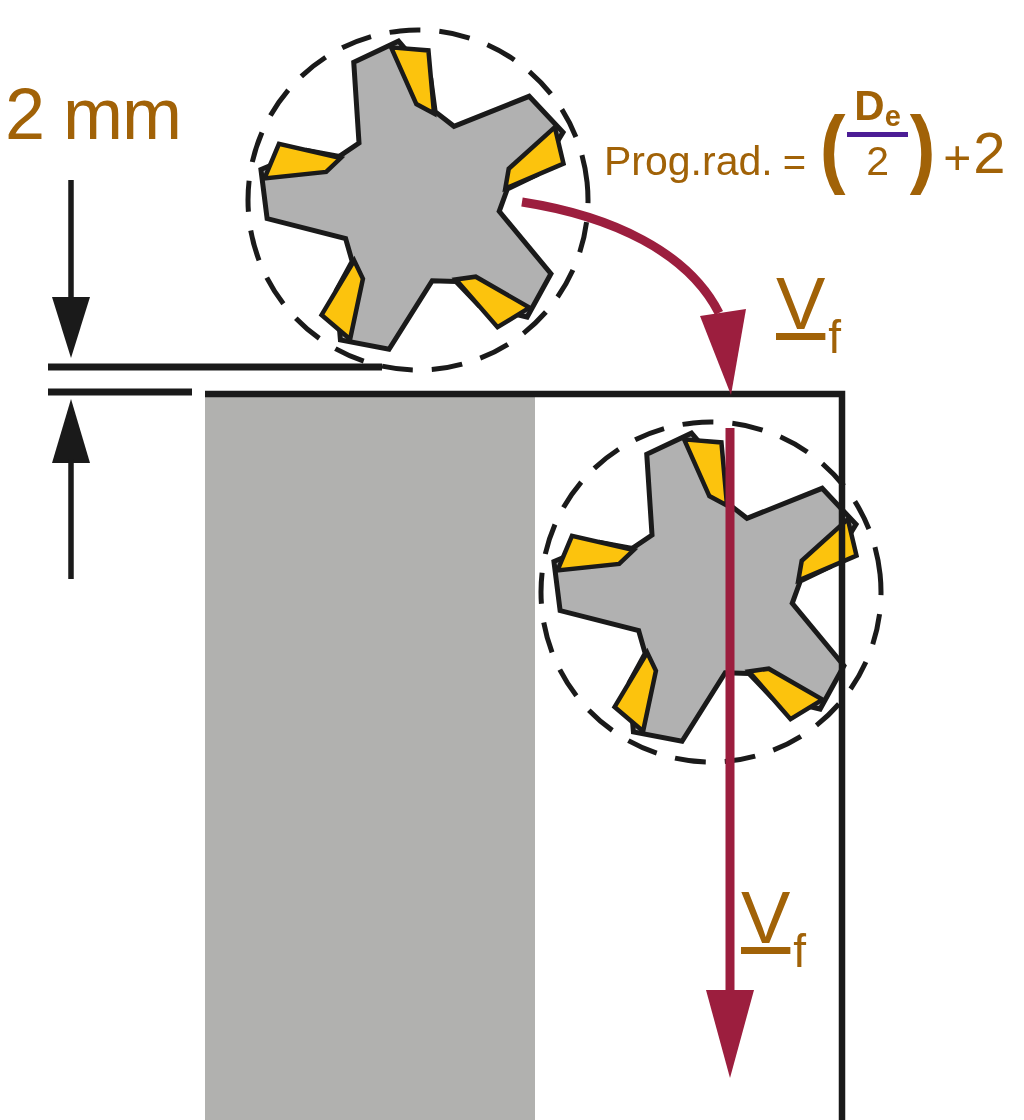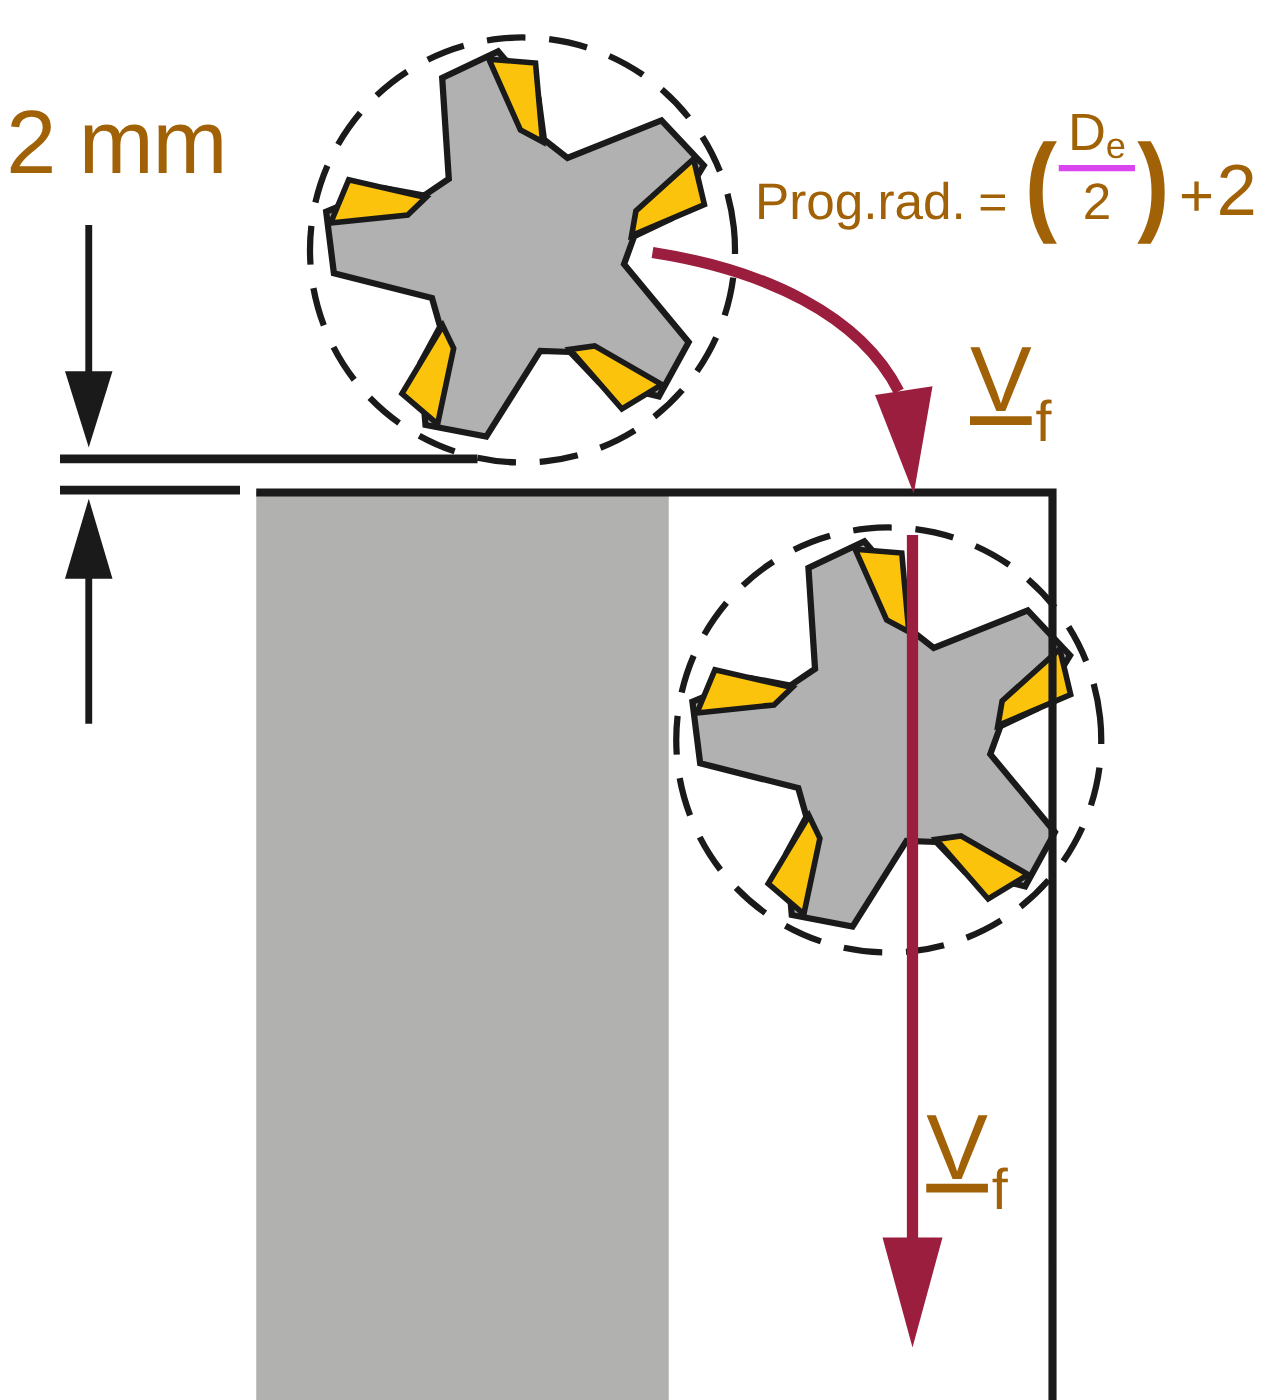--- a/index.html
+++ b/index.html
@@ -28,21 +28,21 @@
   }
   .formula {
     position:absolute; left:604px; top:44px; height:112px;
     display:flex; align-items:flex-end; font-size:41px; line-height:1;
   }
   .formula .eq     { margin:0 12px 0 10px; font-size:40px; }
   .paren           { font-size:88px; font-weight:bold; line-height:0.78;
                      transform:scaleX(0.88); }
   .frac            { display:flex; flex-direction:column; align-items:center; }
   .frac .num       { line-height:1; padding:0 7px 5px;
-                     border-bottom:5px solid #d946ef; font-size:42px; }
+                     border-bottom:5px solid #4c1d95; font-size:42px;font-weight:bold; }
   .num-sub         { font-size:29px; position:relative; top:6px; }
   .frac .den       { line-height:1; padding-top:4px; font-size:41px; }
   .plus            { font-size:48px; margin-left:6px; }
   .addend          { font-size:58px; margin-left:2px; }
 
   .vf { position:absolute; font-size:74px; line-height:1;text-decoration:underline; }
   .vf .fsub { font-size:46px; position:relative; top:24px; left:3px; }
   .vf1 { left:776px; top:241px; }
   .vf2 { left:741px; top:855px; }
 </style>

